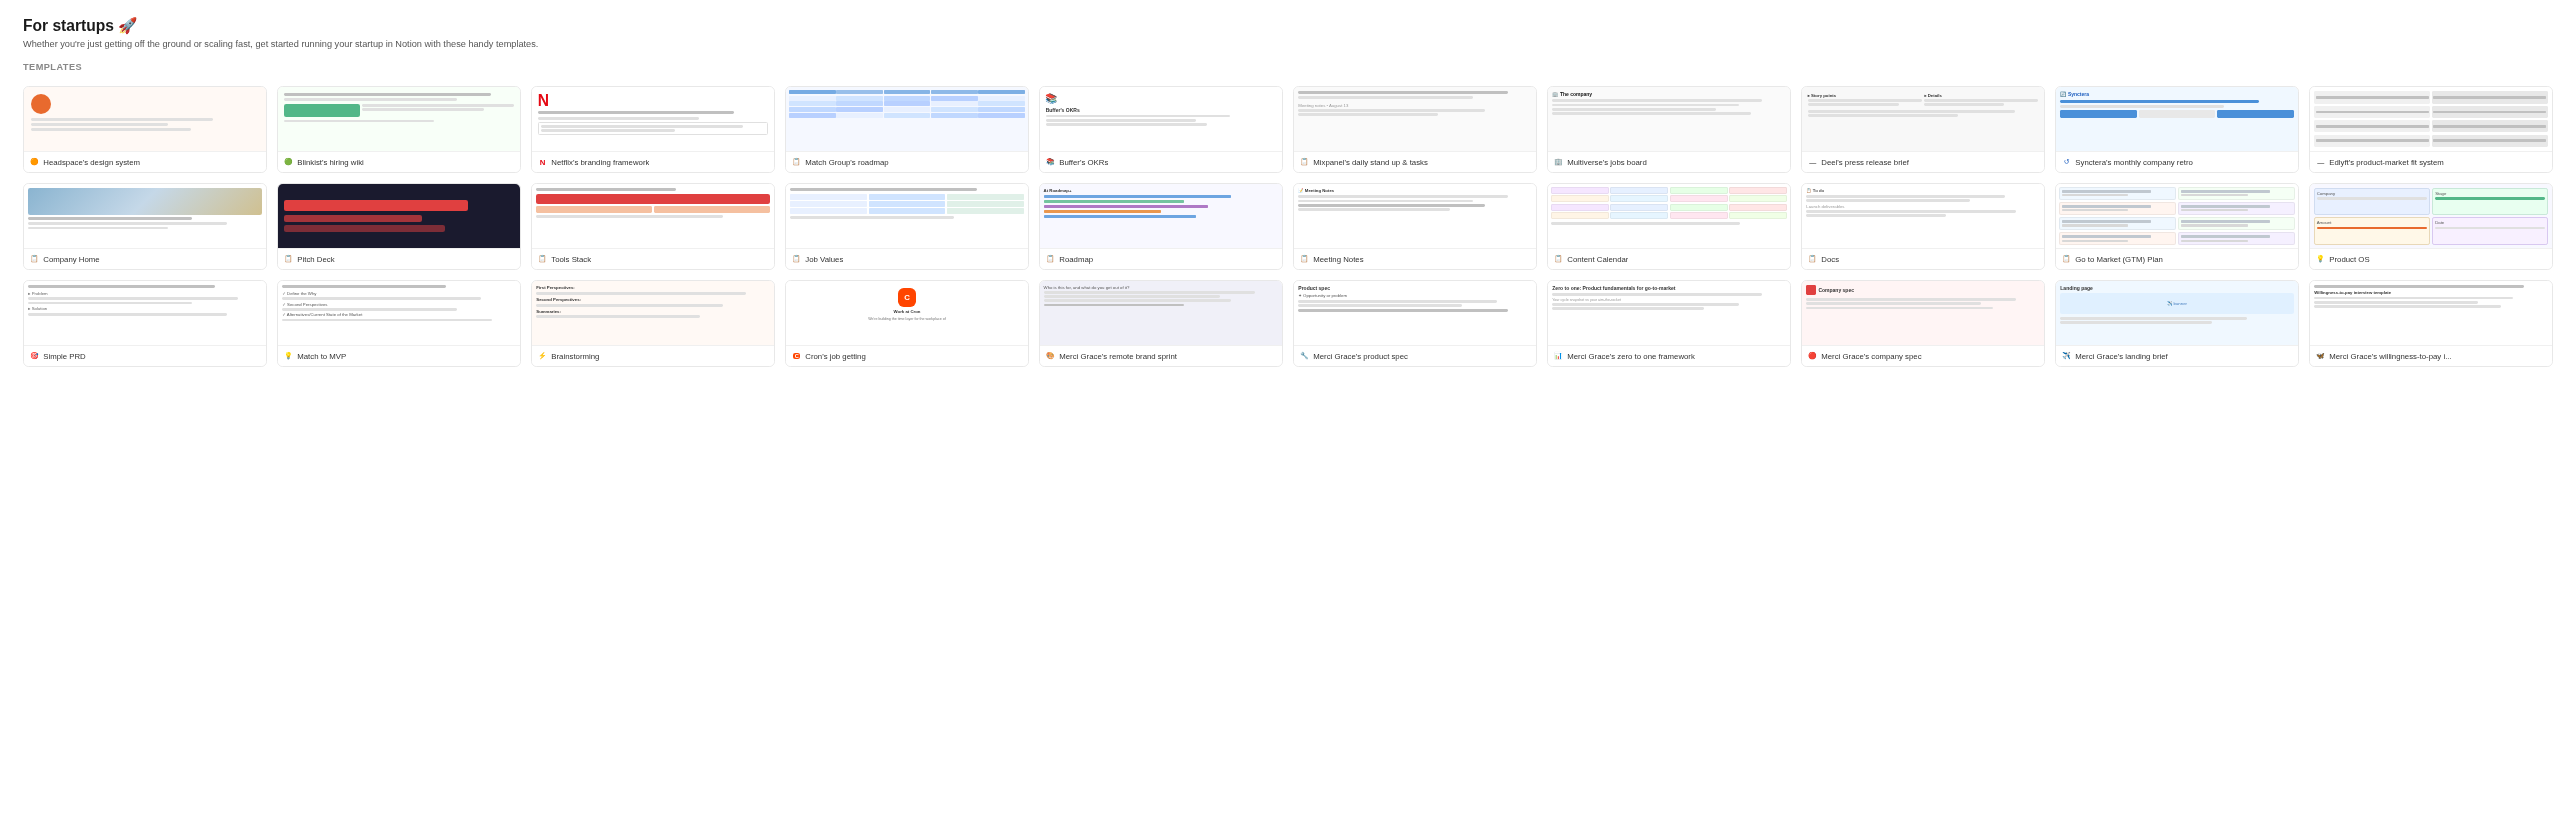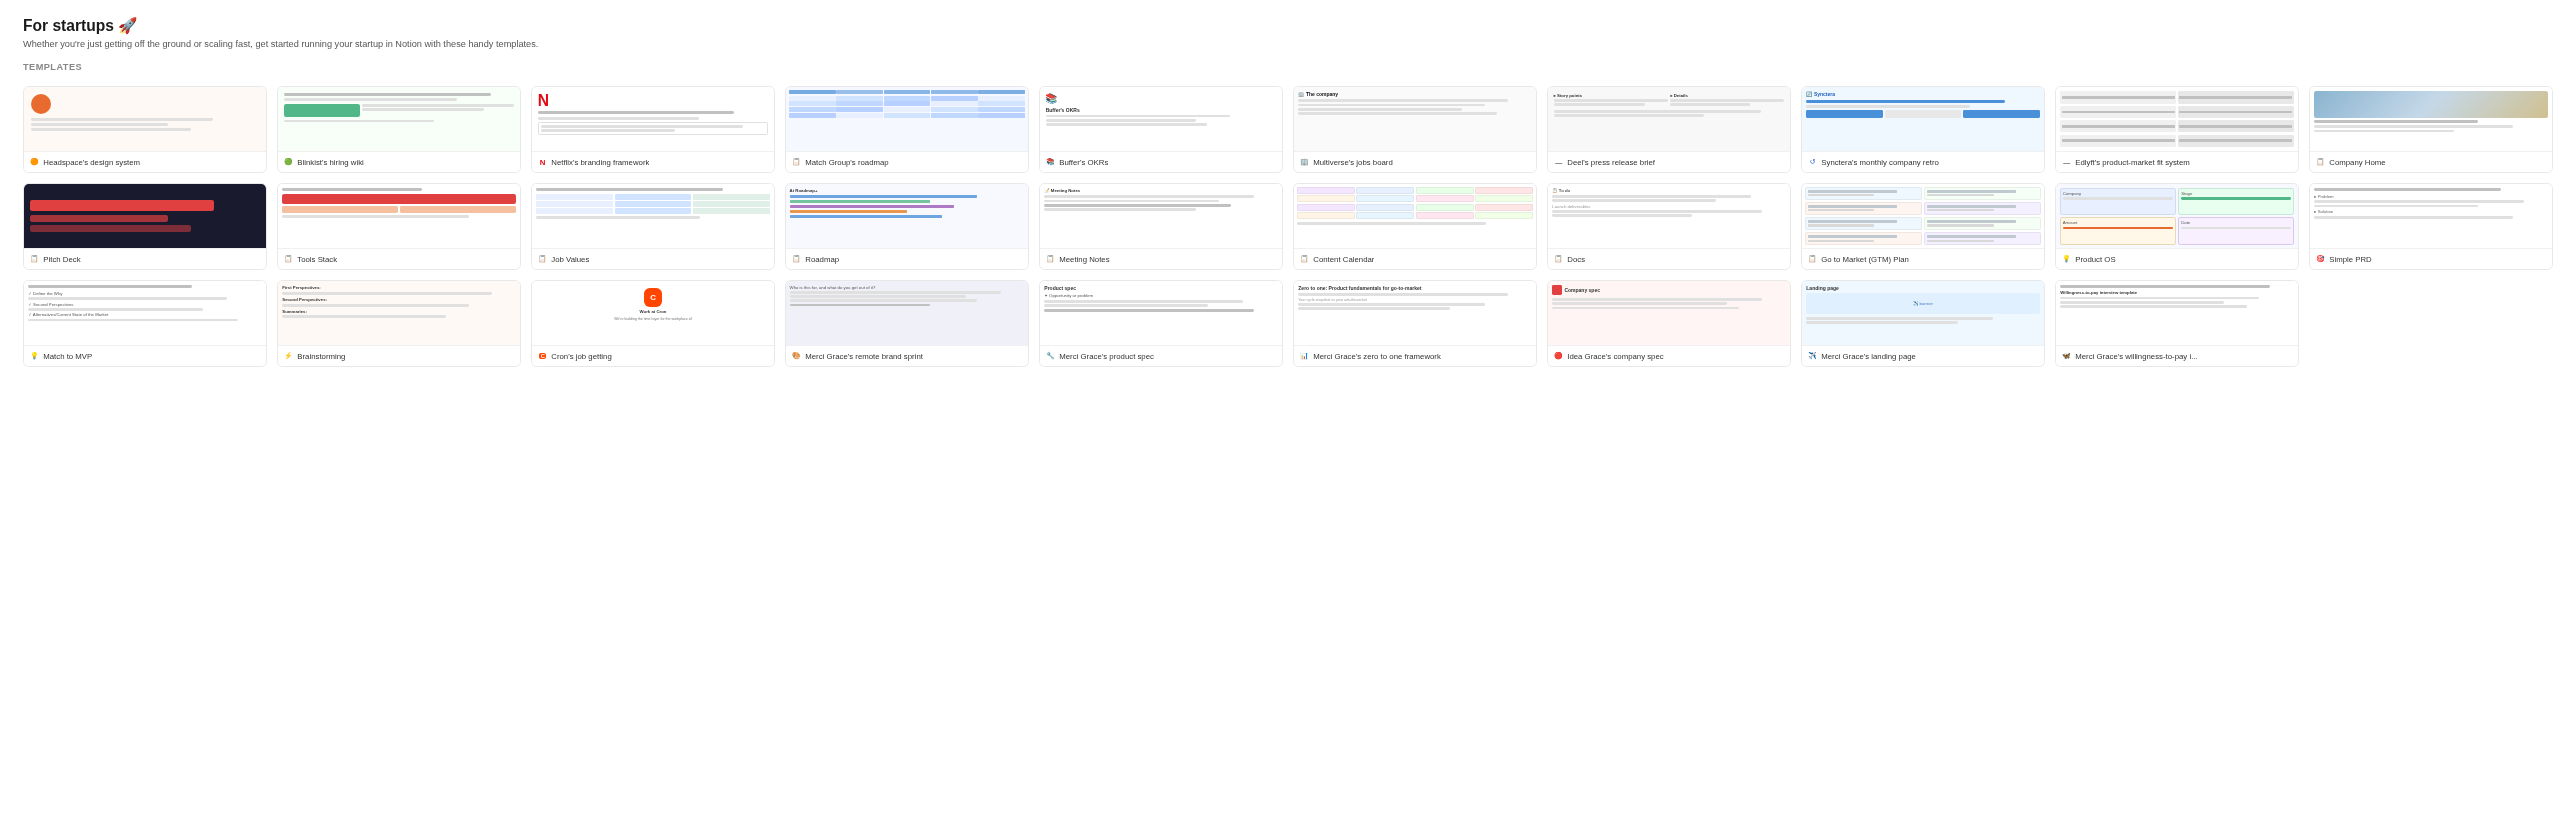--- a/index.html
+++ b/index.html
@@ -234,20 +234,37 @@
         <div class="row-line" style="width:80%;margin-bottom:1.4px;"></div>
         <div class="row-line" style="width:65%;margin-bottom:1.4px;"></div>
         <div class="row-line" style="width:70%;"></div>
       </div>
       </div>
       <div class="card-footer">
         <span class="card-icon">
           <span style="font-size:7px;">📚</span>
         </span>
         <span class="card-name">Buffer's OKRs</span>
+      </div>
+    </div>
+    <div class="template-card">
+      <div class="card-preview">
+        <div style="width:100%;height:100%;padding:4.3px;background:#fafafa;">
+        <div class="row-line dark" style="width:90%;margin-bottom:2.1px;"></div>
+        <div class="row-line" style="width:75%;margin-bottom:3.6px;"></div>
+        <div style="font-size:4.3px;color:#999;margin-bottom:1.4px;">Meeting notes • August 13</div>
+        <div class="row-line" style="width:80%;margin-bottom:1.4px;"></div>
+        <div class="row-line" style="width:60%;"></div>
+      </div>
+      </div>
+      <div class="card-footer">
+        <span class="card-icon">
+          <span style="font-size:7px;">📋</span>
+        </span>
+        <span class="card-name">Mixpanel's daily stand up &amp; tasks</span>
       </div>
     </div>
     <div class="template-card">
       <div class="card-preview">
         <div style="width:100%;height:100%;padding:4.3px;background:#fafafa;">
         <div style="font-size:5px;font-weight:700;margin-bottom:2.1px;color:#111;">🏢 The company</div>
         <div class="row-line" style="width:90%;margin-bottom:1.4px;"></div>
         <div class="row-line" style="width:80%;margin-bottom:1.4px;"></div>
         <div class="row-line" style="width:70%;margin-bottom:1.4px;"></div>
         <div class="row-line" style="width:85%;"></div>
@@ -707,39 +724,39 @@
         </div>
         <div class="row-line" style="width:90%;margin-bottom:1.4px;"></div>
         <div class="row-line" style="width:75%;margin-bottom:1.4px;"></div>
         <div class="row-line" style="width:80%;"></div>
       </div>
       </div>
       <div class="card-footer">
         <span class="card-icon">
           <span style="font-size:7px;">🔴</span>
         </span>
-        <span class="card-name">Idea Grace's company spec</span>
+        <span class="card-name">Merci Grace's company spec</span>
       </div>
     </div>
     <div class="template-card">
       <div class="card-preview">
         <div style="width:100%;height:100%;padding:4.3px;background:#f0f8ff;">
         <div style="font-size:5px;font-weight:700;color:#333;margin-bottom:2.1px;">Landing page</div>
         <div style="background:#e0f0ff;border-radius:2.1px;height:21px;margin-bottom:2.8px;display:flex;align-items:center;justify-content:center;">
           <div style="font-size:4.3px;color:#4a80c0;">✈️ banner</div>
         </div>
         <div class="row-line" style="width:80%;margin-bottom:1.4px;"></div>
         <div class="row-line" style="width:65%;"></div>
       </div>
       </div>
       <div class="card-footer">
         <span class="card-icon">
           <span style="font-size:7px;">✈️</span>
         </span>
-        <span class="card-name">Merci Grace's landing page</span>
+        <span class="card-name">Merci Grace's landing brief</span>
       </div>
     </div>
     <div class="template-card">
       <div class="card-preview">
         <div style="width:100%;height:100%;padding:4.3px;background:#fff;">
         <div class="row-line dark" style="width:90%;margin-bottom:2.1px;"></div>
         <div style="font-size:4.3px;font-weight:700;color:#333;margin-bottom:1.4px;">Willingness-to-pay interview template</div>
         <div class="row-line" style="width:85%;margin-bottom:1.4px;"></div>
         <div class="row-line" style="width:70%;margin-bottom:1.4px;"></div>
         <div class="row-line" style="width:80%;"></div>

